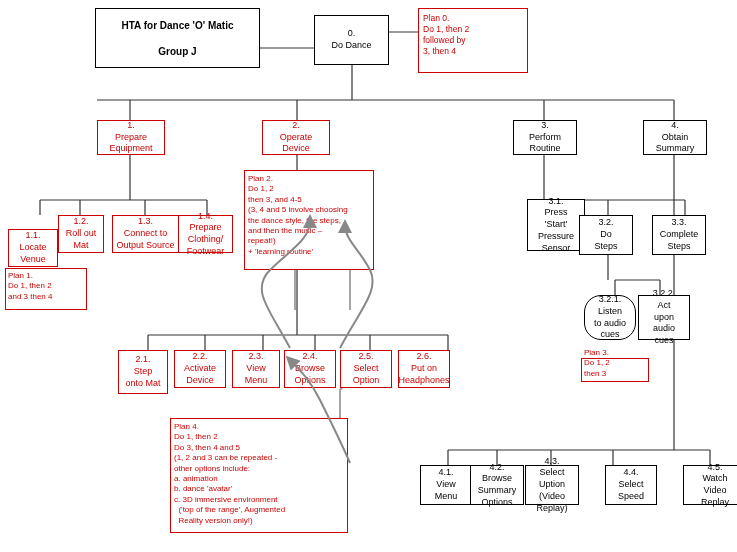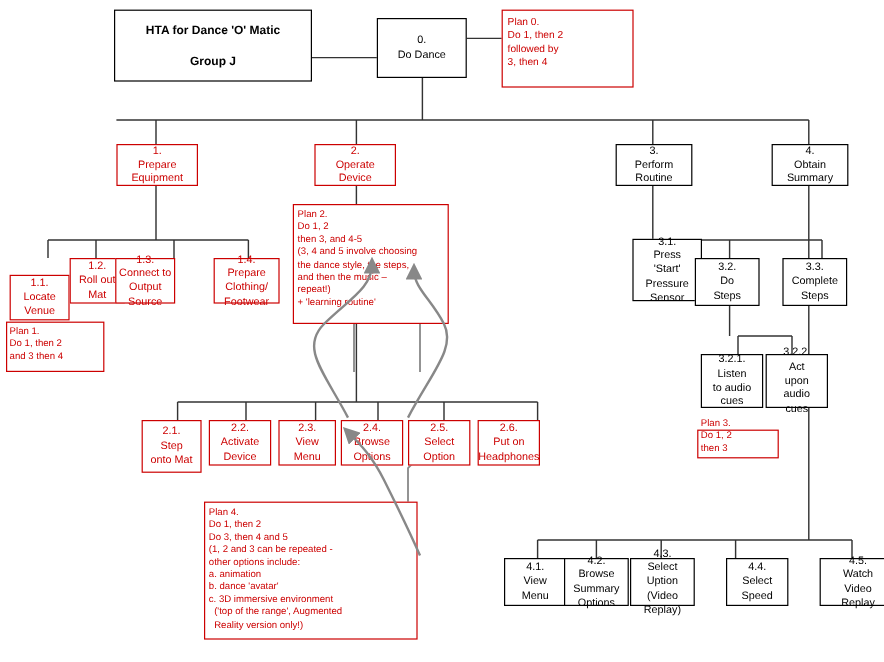--- a/index.html
+++ b/index.html
@@ -147,21 +147,21 @@
   </div>
 
   <div class="box red-text" style="left:8px; top:229px; width:50px; height:38px; border-color:#cc0000;">
     <span>1.1.<br>Locate<br>Venue</span>
   </div>
 
   <div class="box red-text" style="left:58px; top:215px; width:46px; height:38px; border-color:#cc0000;">
     <span>1.2.<br>Roll out<br>Mat</span>
   </div>
 
-  <div class="box red-text" style="left:96px; top:215px; width:50px; height:38px; border-color:#cc0000;">
+  <div class="box red-text" style="left:112px; top:215px; width:67px; height:38px; border-color:#cc0000;">
     <span>1.3.<br>Connect to<br>Output Source</span>
   </div>
 
   <div class="box red-text" style="left:178px; top:215px; width:55px; height:38px; border-color:#cc0000;">
     <span>1.4.<br>Prepare<br>Clothing/<br>Footwear</span>
   </div>
 
   <div class="box red-border" style="left:5px; top:268px; width:82px; height:42px; font-size:8px; text-align:left; padding:2px; justify-content:flex-start; align-items:flex-start;">
     <span style="color:#cc0000">Plan 1.<br>Do 1, then 2<br>and 3 then 4</span>
   </div>
@@ -199,21 +199,21 @@
   </div>
 
   <div class="box" style="left:579px; top:215px; width:54px; height:40px;">
     <span>3.2.<br>Do<br>Steps</span>
   </div>
 
   <div class="box" style="left:652px; top:215px; width:54px; height:40px;">
     <span>3.3.<br>Complete<br>Steps</span>
   </div>
 
-  <div class="box" style="left:584px; top:295px; width:52px; height:45px;">
+  <div class="box" style="left:584px; top:295px; width:52px; height:45px;border-radius:17px;">
     <span>3.2.1.<br>Listen<br>to audio<br>cues</span>
   </div>
 
   <div class="box" style="left:638px; top:295px; width:52px; height:45px;">
     <span>3.2.2.<br>Act<br>upon<br>audio<br>cues</span>
   </div>
 
   <div class="box red-border" style="left:581px; top:358px; width:68px; height:24px; font-size:8px; text-align:left; padding:2px; justify-content:flex-start; align-items:flex-end;">
     <span style="color:#cc0000">Plan 3.<br>Do 1, 2<br>then 3</span>
   </div>

